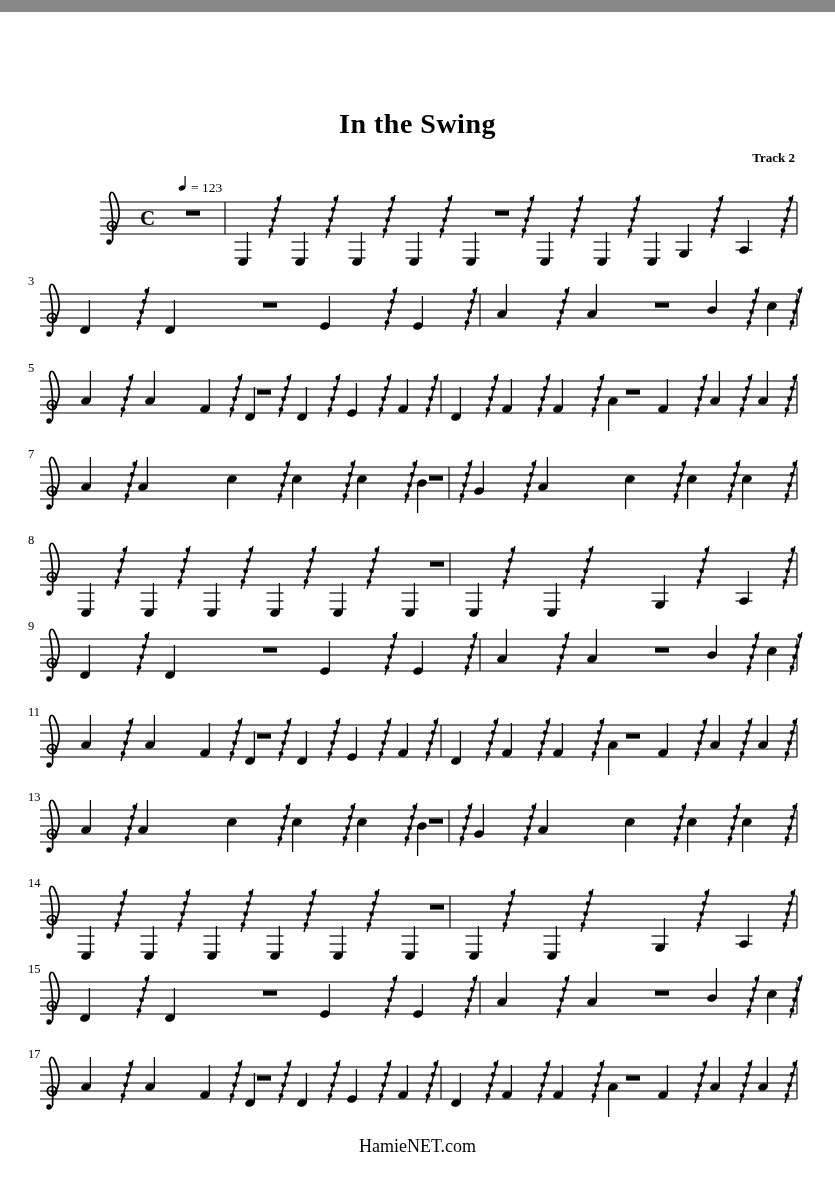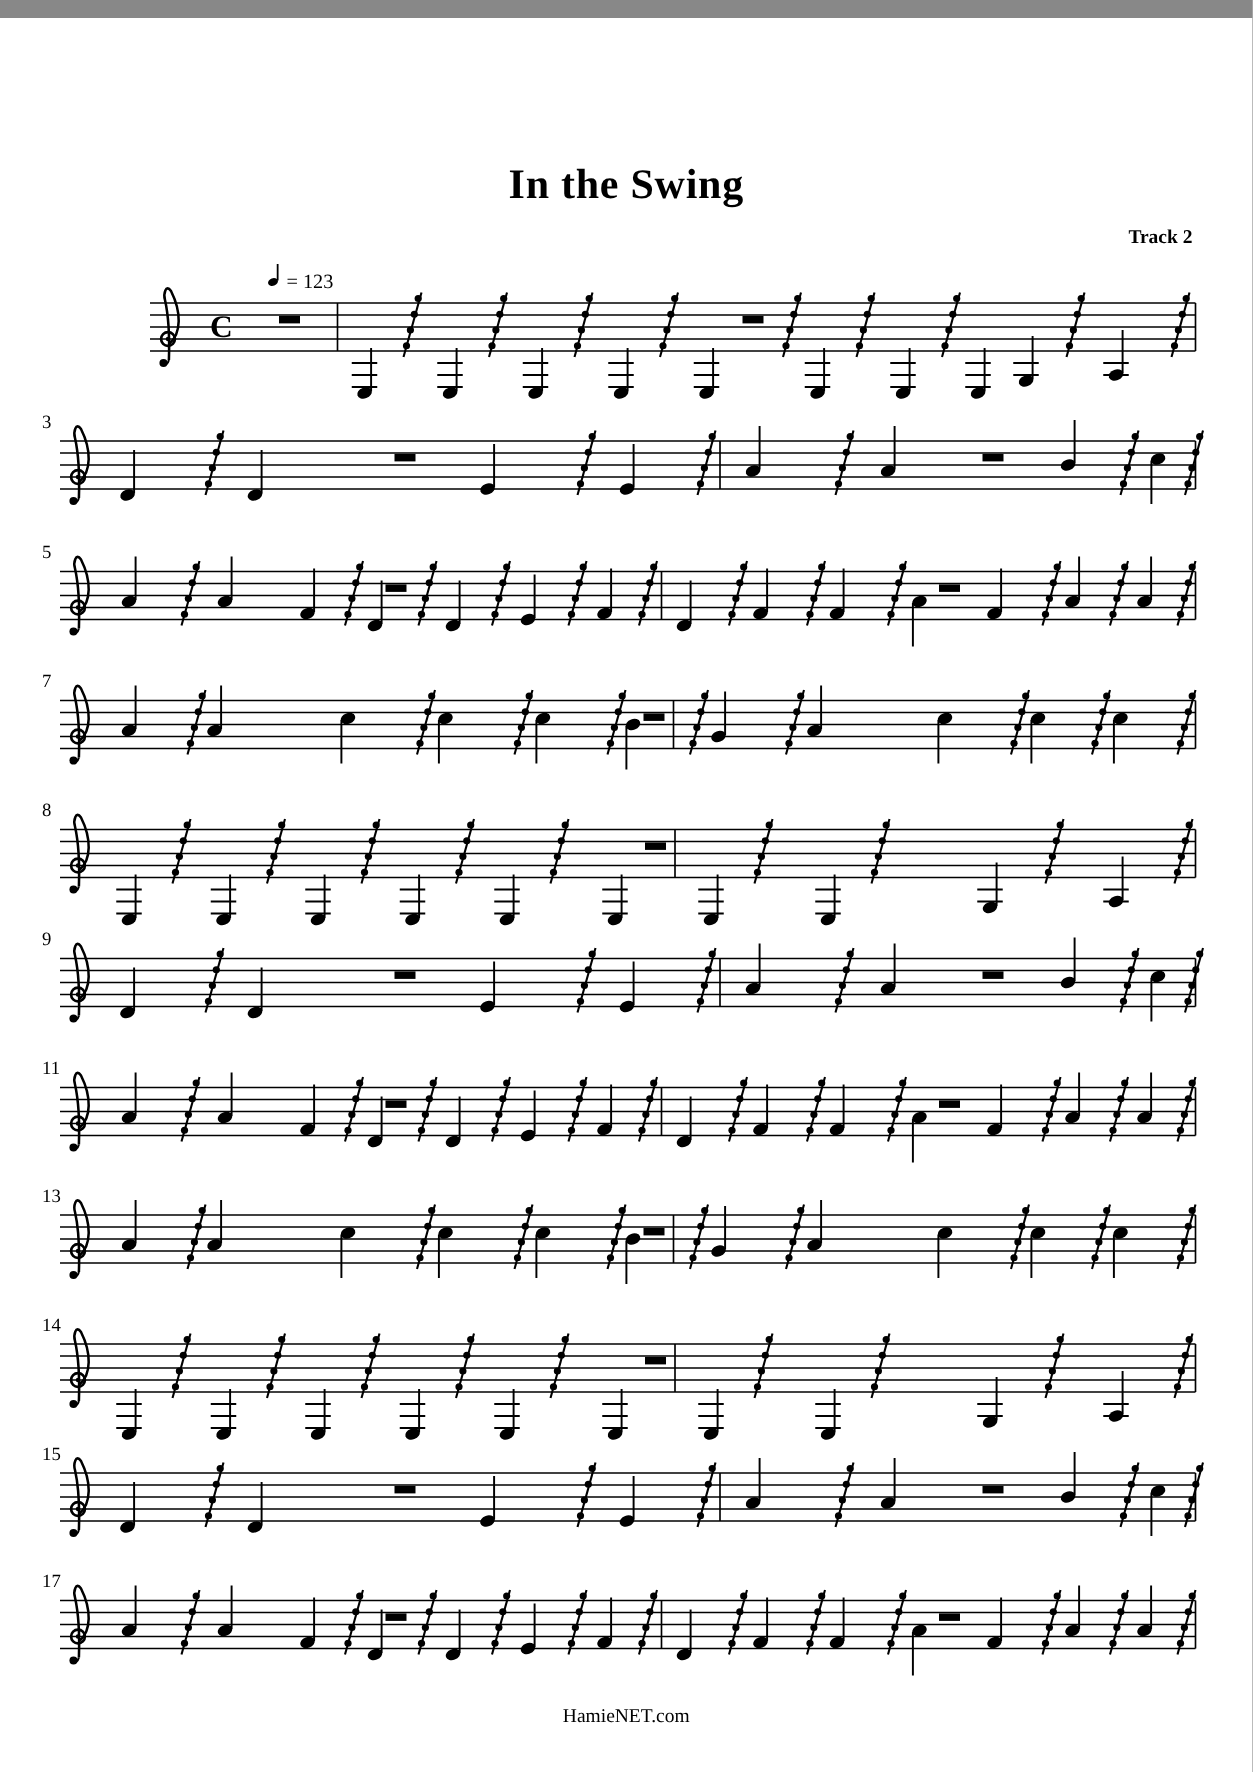--- a/index.html
+++ b/index.html
@@ -15,21 +15,21 @@
   .title{
     position:absolute;top:96px;left:0;width:100%;
     text-align:center;font-size:28px;font-weight:bold;letter-spacing:.5px;
   }
   .track{
     position:absolute;top:138px;right:40px;
     font-size:13px;font-weight:bold;
   }
   .footer{
     position:absolute;top:1124px;left:0;width:100%;
-    text-align:center;font-size:13px;
+    text-align:center;font-size:18px;
   }
   #score{position:absolute;left:0;top:0;width:835px;height:1181px;}
   #score svg{position:absolute;left:0;}
   svg text{font-family:"Liberation Serif", serif;fill:#000;}
   svg .mlabel{font-size:12.5px;}
   svg .tsig{font-size:21px;font-weight:bold;}
   svg .tempo{font-size:13.5px;}
 </style>
 </head>
 <body>

